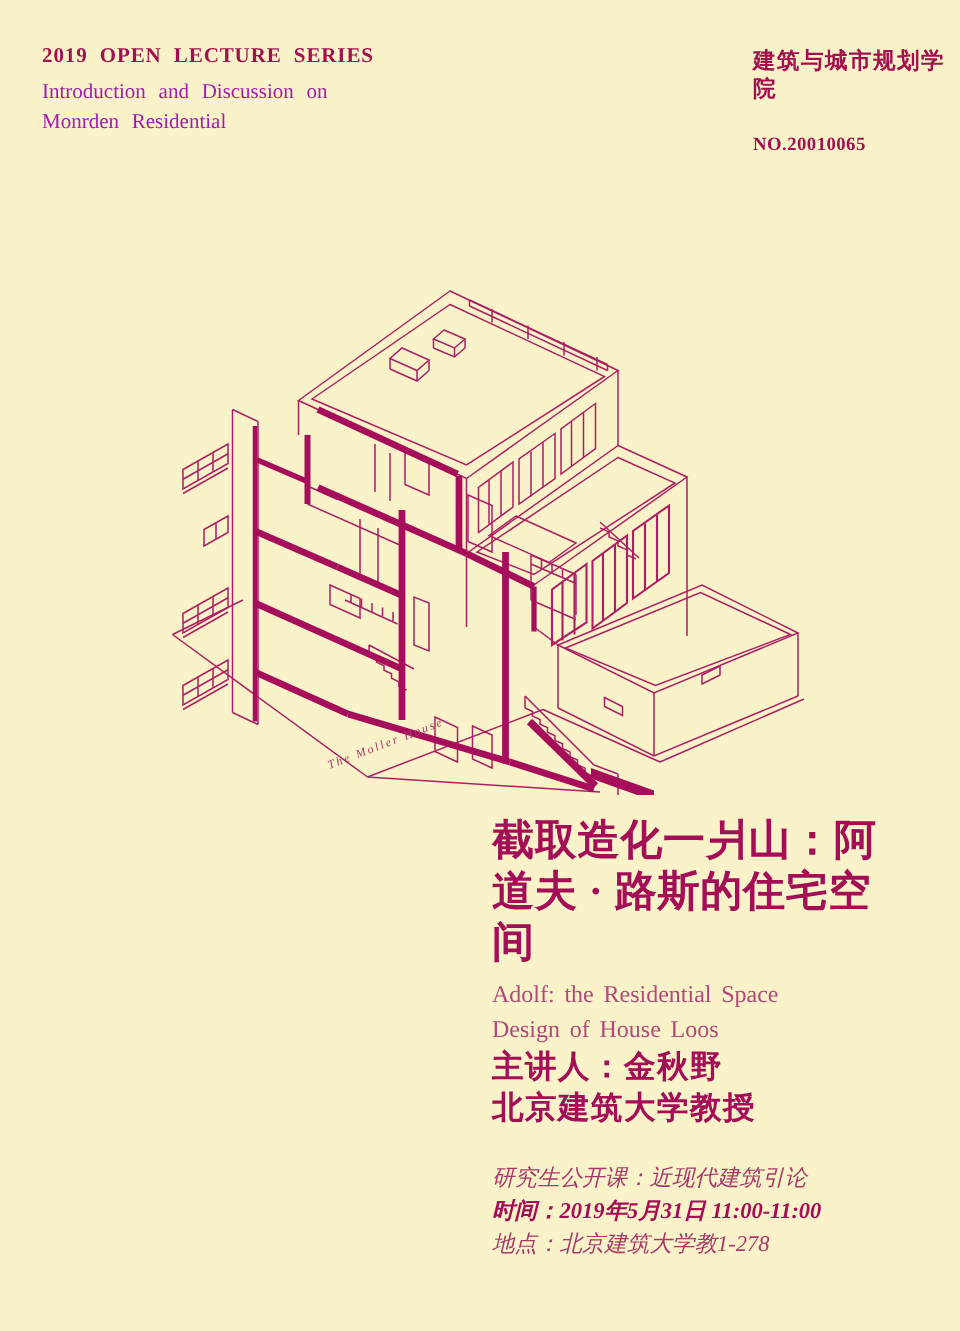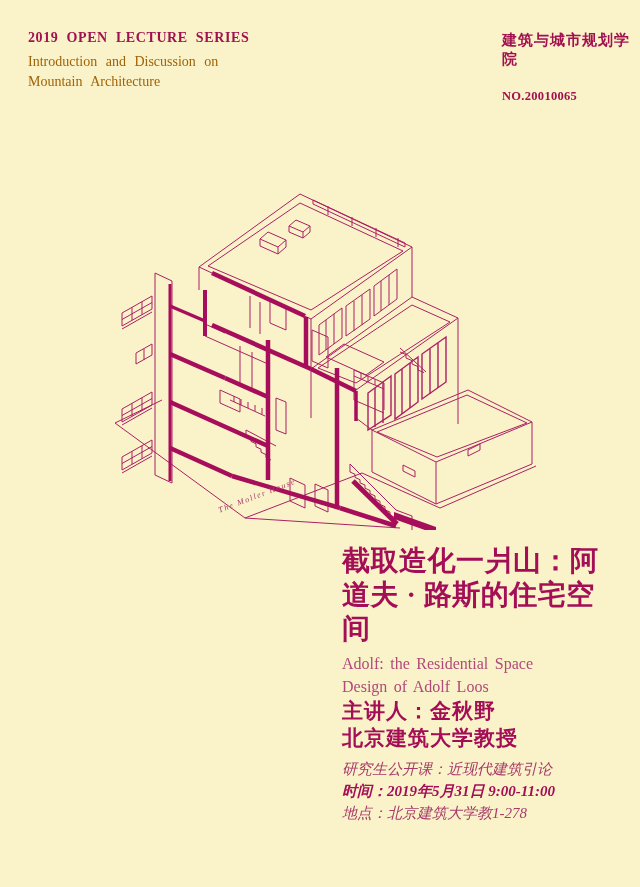--- a/index.html
+++ b/index.html
@@ -10,60 +10,60 @@
     overflow:hidden;
     font-family:"Liberation Serif","DejaVu Serif",serif;
   }
   .hdr-left{position:absolute;left:28px;top:30px;}
   .series-title{
     font-weight:bold;font-size:14px;letter-spacing:.6px;word-spacing:4px;
     color:#a1114f;
   }
   .series-sub{
     margin-top:6px;font-size:14px;line-height:20px;word-spacing:5px;
-    color:#a16207;
+    color:#a21caf;
   }
   .hdr-right{position:absolute;left:502px;top:31px;}
   .school{
     font-weight:bold;font-size:15px;letter-spacing:1px;color:#a1114f;
     font-family:"Liberation Serif","DejaVu Serif",serif;
   }
   .lec-no{margin-top:20px;font-size:12.5px;font-weight:bold;letter-spacing:.3px;color:#a1114f;}
   .house{position:absolute;left:100px;top:178px;width:440px;height:352px;}
-  .body-block{position:absolute;left:342px;top:544px;width:292px;}
+  .body-block{position:absolute;left:328px;top:544px;width:292px;}
   .title-zh{
     font-weight:bold;font-size:28px;line-height:34px;letter-spacing:.5px;
     color:#a30e56;
   }
   .title-en{
     margin-top:6px;font-size:16px;line-height:23px;word-spacing:2.5px;
     color:#b14a7b;
   }
   .speaker{
     font-weight:bold;font-size:21px;line-height:27px;
     letter-spacing:1px;color:#a30e56;
   }
-  .meta{margin-top:6px;font-size:15px;line-height:22px;font-style:italic;color:#a73a6b;}
+  .meta{margin-top:23px;font-size:15px;line-height:22px;font-style:italic;color:#a73a6b;}
   .meta .time{font-weight:bold;color:#a30e56;}
   svg .thin{stroke:#ab2064;stroke-width:1;fill:none;}
   svg .thin2{stroke:#ab2064;stroke-width:1.4;fill:none;}
   svg .thick{stroke:#a60d5a;fill:none;stroke-linecap:butt;}
   svg .fillx{fill:#a60d5a;stroke:none;}
   svg text{fill:#a73a6b;font-family:"Liberation Serif","DejaVu Serif",serif;}
 </style>
 </head>
 <body>
 
 <div class="poster">
 
   <div class="hdr-left">
     <div class="series-title">2019 OPEN LECTURE SERIES</div>
     <div class="series-sub">
       <div>Introduction and Discussion on</div>
-      <div>Mountain Architecture</div>
+      <div>Monrden Residential</div>
     </div>
   </div>
 
   <div class="hdr-right">
     <div class="school">建筑与城市规划学院</div>
     <div class="lec-no">NO.20010065</div>
   </div>
 
   <svg class="house" viewBox="0 0 440 352">
 
@@ -208,26 +208,26 @@
   </svg>
 
   <div class="body-block">
     <div class="title-zh">
       <div>截取造化一爿山：阿</div>
       <div>道夫 · 路斯的住宅空</div>
       <div>间</div>
     </div>
     <div class="title-en">
       <div>Adolf: the Residential Space</div>
-      <div>Design of Adolf Loos</div>
+      <div>Design of House Loos</div>
     </div>
     <div class="speaker">
       <div>主讲人：金秋野</div>
       <div>北京建筑大学教授</div>
     </div>
     <div class="meta">
       <div class="course">研究生公开课：近现代建筑引论</div>
-      <div class="time">时间：2019年5月31日 9:00-11:00</div>
+      <div class="time">时间：2019年5月31日 11:00-11:00</div>
       <div class="loc">地点：北京建筑大学教1-278</div>
     </div>
   </div>
 
 </div>
 
 </body></html>

